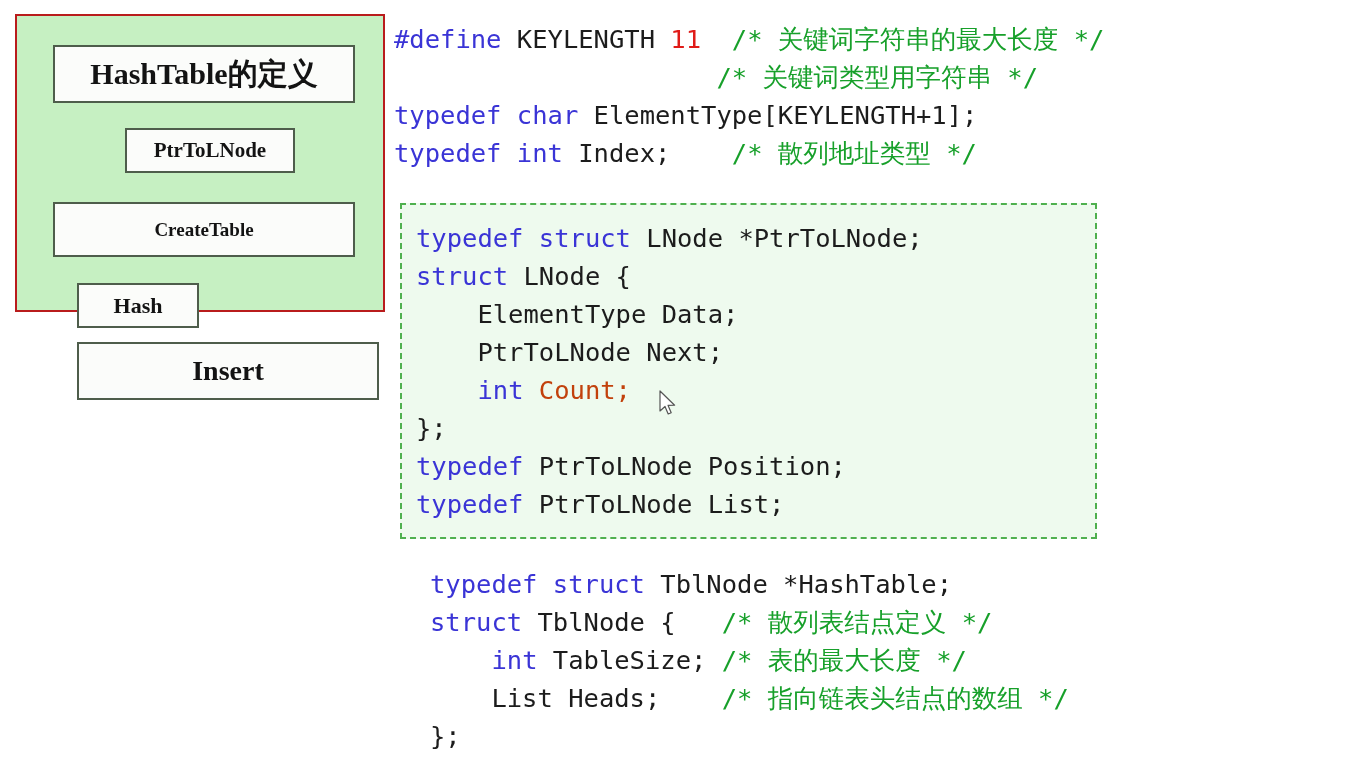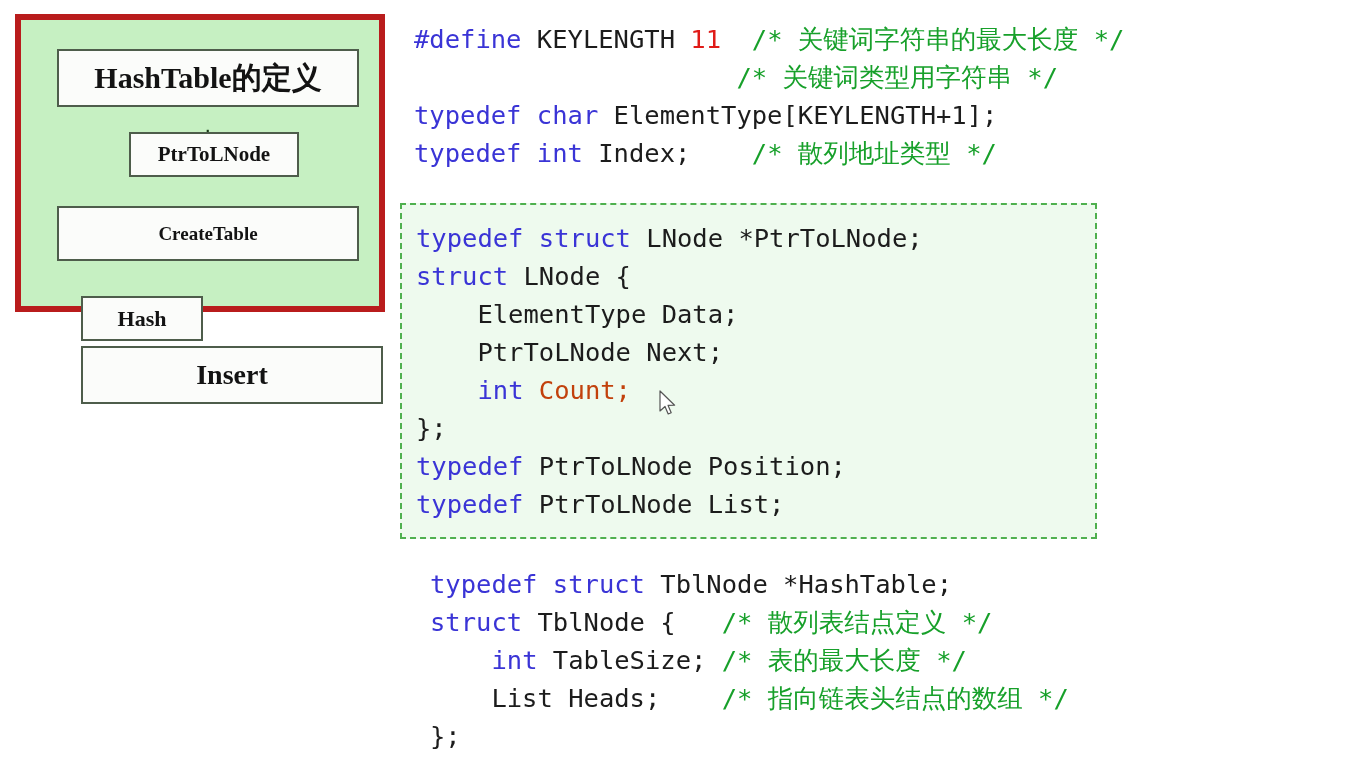--- a/index.html
+++ b/index.html
@@ -16,21 +16,21 @@
   }
 
   
   #diagram-panel {
     position: absolute;
     left: 15px;
     top: 14px;
     width: 370px;
     height: 298px;
     background: #c6f0c2;
-    border: 6px solid #b91c1c;
+    border: 2px solid #b91c1c;
     box-sizing: border-box;
   }
   .dbox {
     position: absolute;
     background: #fbfcfa;
     border: 2px solid #4e5d4b;
     box-sizing: border-box;
     display: flex;
     align-items: center;
     justify-content: center;
@@ -47,21 +47,20 @@
     left: 108px; top: 112px; width: 170px; height: 45px;
     font-size: 21px;
   }
   #box-createtable {
     left: 36px; top: 186px; width: 302px; height: 55px;
     font-size: 19px;
   }
   #box-hash {
     left: 60px; top: 267px; width: 122px; height: 45px;
     font-size: 22px;
-    margin-top: 9px;
   }
   #box-find {
     left: 192px; top: 267px; width: 122px; height: 45px;
     font-size: 22px;
   }
   #box-insert {
     left: 36px; top: 326px; width: 302px; height: 58px;
     font-size: 28px;
     margin-left: 24px;
   }
@@ -81,21 +80,21 @@
     letter-spacing: 0px;
   }
   .kw   { color: #3a34d6; }          
   .id   { color: #1c1c1c; }          
   .num  { color: #e01b18; }          
   .red  { color: #c2410c; }          
   .cmt  { color: #17a02a; }          
 
   #code-block-top {
     position: absolute;
-    left: 414px;
+    left: 394px;
     top: 20px;
   }
   #code-block-struct {
     position: absolute;
     left: 400px;
     top: 203px;
     width: 697px;
     height: 336px;
     background: #eefaee;
     border: 2px dashed #4fb04f;

